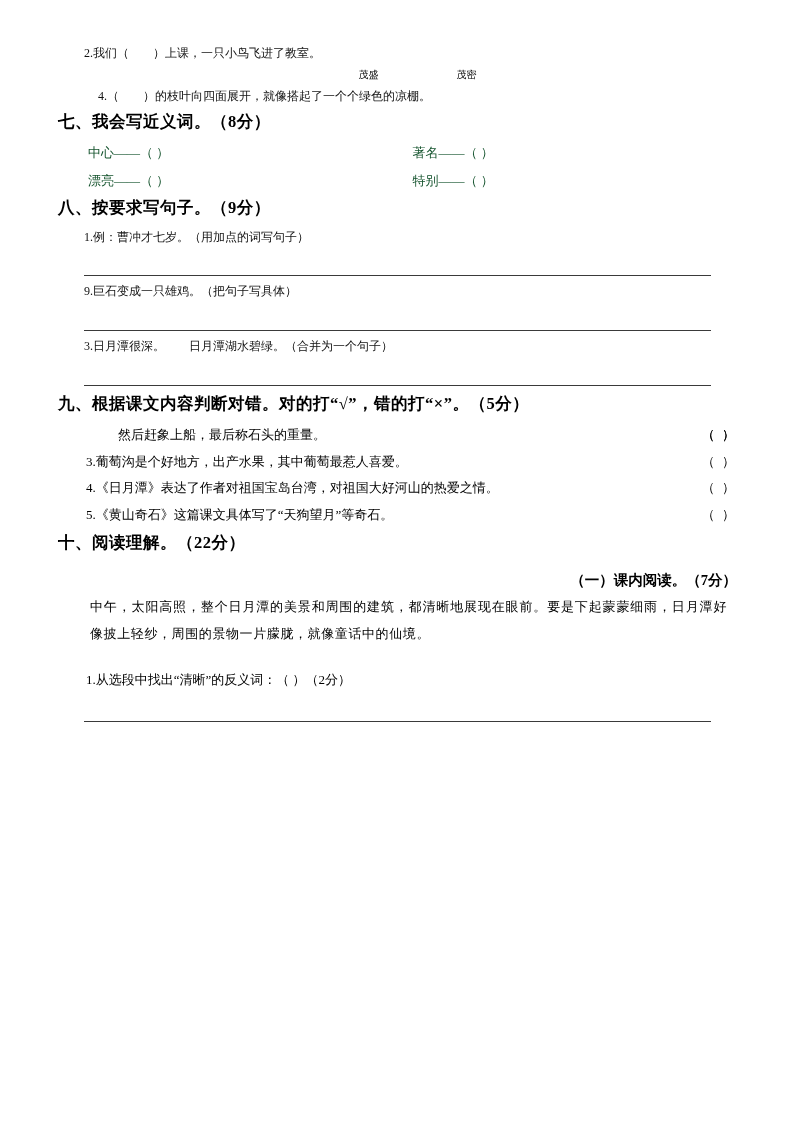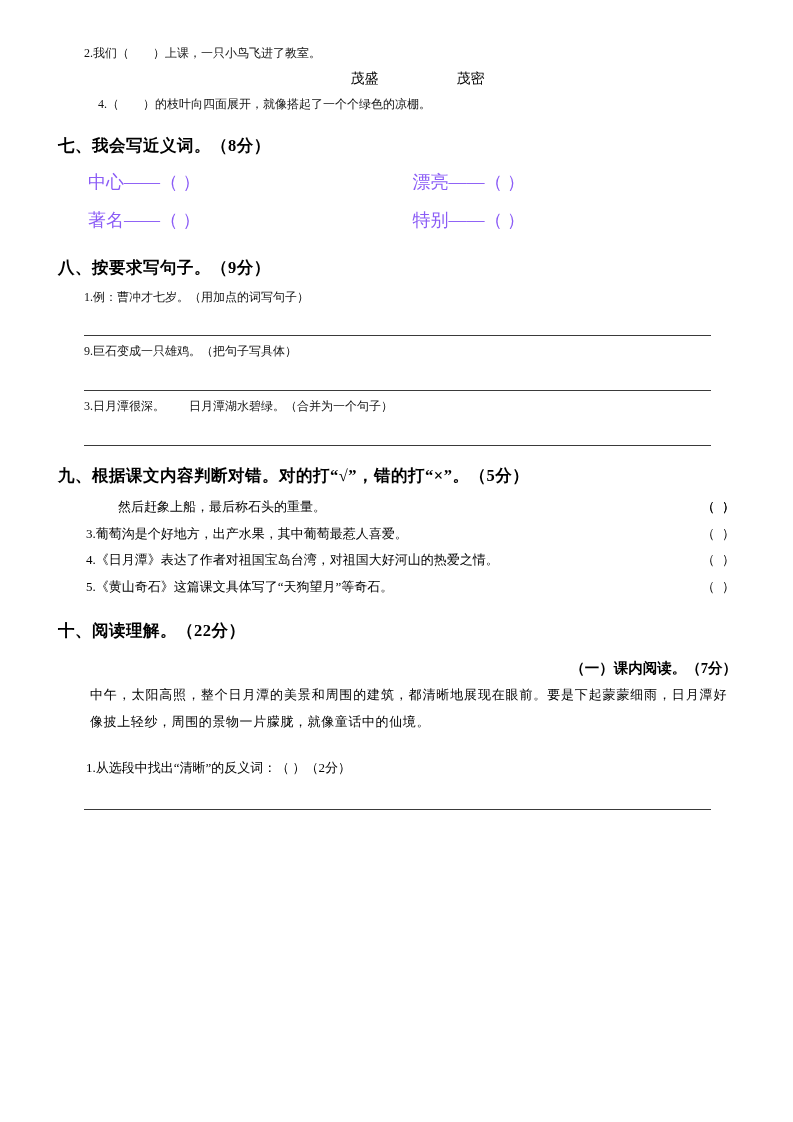--- a/index.html
+++ b/index.html
@@ -33,55 +33,54 @@
     color: #111;
     white-space: pre-wrap;
   }
   .indent1 { padding-left: 26px; }
   .indent2 { padding-left: 40px; }
 
   .section-head {
     font-size: 16.5px;
     font-weight: bold;
     line-height: 1.7;
-    margin-top: 16px;
     margin-bottom: 4px;
     letter-spacing: 0.5px;
   }
   .sub-head {
     font-size: 14.5px;
     font-weight: bold;
     line-height: 1.8;
     padding-left: 26px;
     margin-top: 10px;
     text-align: right;
   }
 
   
   .wordbank {
     display: flex;
     justify-content: center;
     gap: 78px;
-    font-size: 14px;
+    font-size: 10px;
     line-height: 2.0;
     padding-left: 40px;
   }
 
   
   .syn-grid {
     display: grid;
     grid-template-columns: 1fr 1fr;
     row-gap: 2px;
     padding-left: 30px;
     margin-top: 4px;
   }
   .syn-cell {
-    font-size: 18px;
+    font-size: 13px;
     line-height: 2.0;
-    color: #8b5cf6;
+    color: #14532d;
   }
 
   
   .ruled {
     border-bottom: 1px solid #3a3a3a;
     height: 1px;
     margin: 26px 26px 4px 26px;
   }
 
   
@@ -145,22 +144,22 @@
     <div class="wordbank">
       <span>茂盛</span>
       <span>茂密</span>
     </div>
 
     <div class="line indent2">4.（        ）的枝叶向四面展开，就像搭起了一个个绿色的凉棚。</div>
 
     <div class="section-head">七、我会写近义词。（8分）</div>
     <div class="syn-grid">
       <div class="syn-cell">中心——（        ）</div>
+      <div class="syn-cell">著名——（        ）</div>
       <div class="syn-cell">漂亮——（        ）</div>
-      <div class="syn-cell">著名——（        ）</div>
       <div class="syn-cell">特别——（        ）</div>
     </div>
 
     <div class="section-head">八、按要求写句子。（9分）</div>
 
     <div class="line indent1">1.例：曹冲才七岁。（用加点的词写句子）</div>
     <div class="ruled"></div>
 
     <div class="line indent1">9.巨石变成一只雄鸡。（把句子写具体）</div>
     <div class="ruled"></div>

